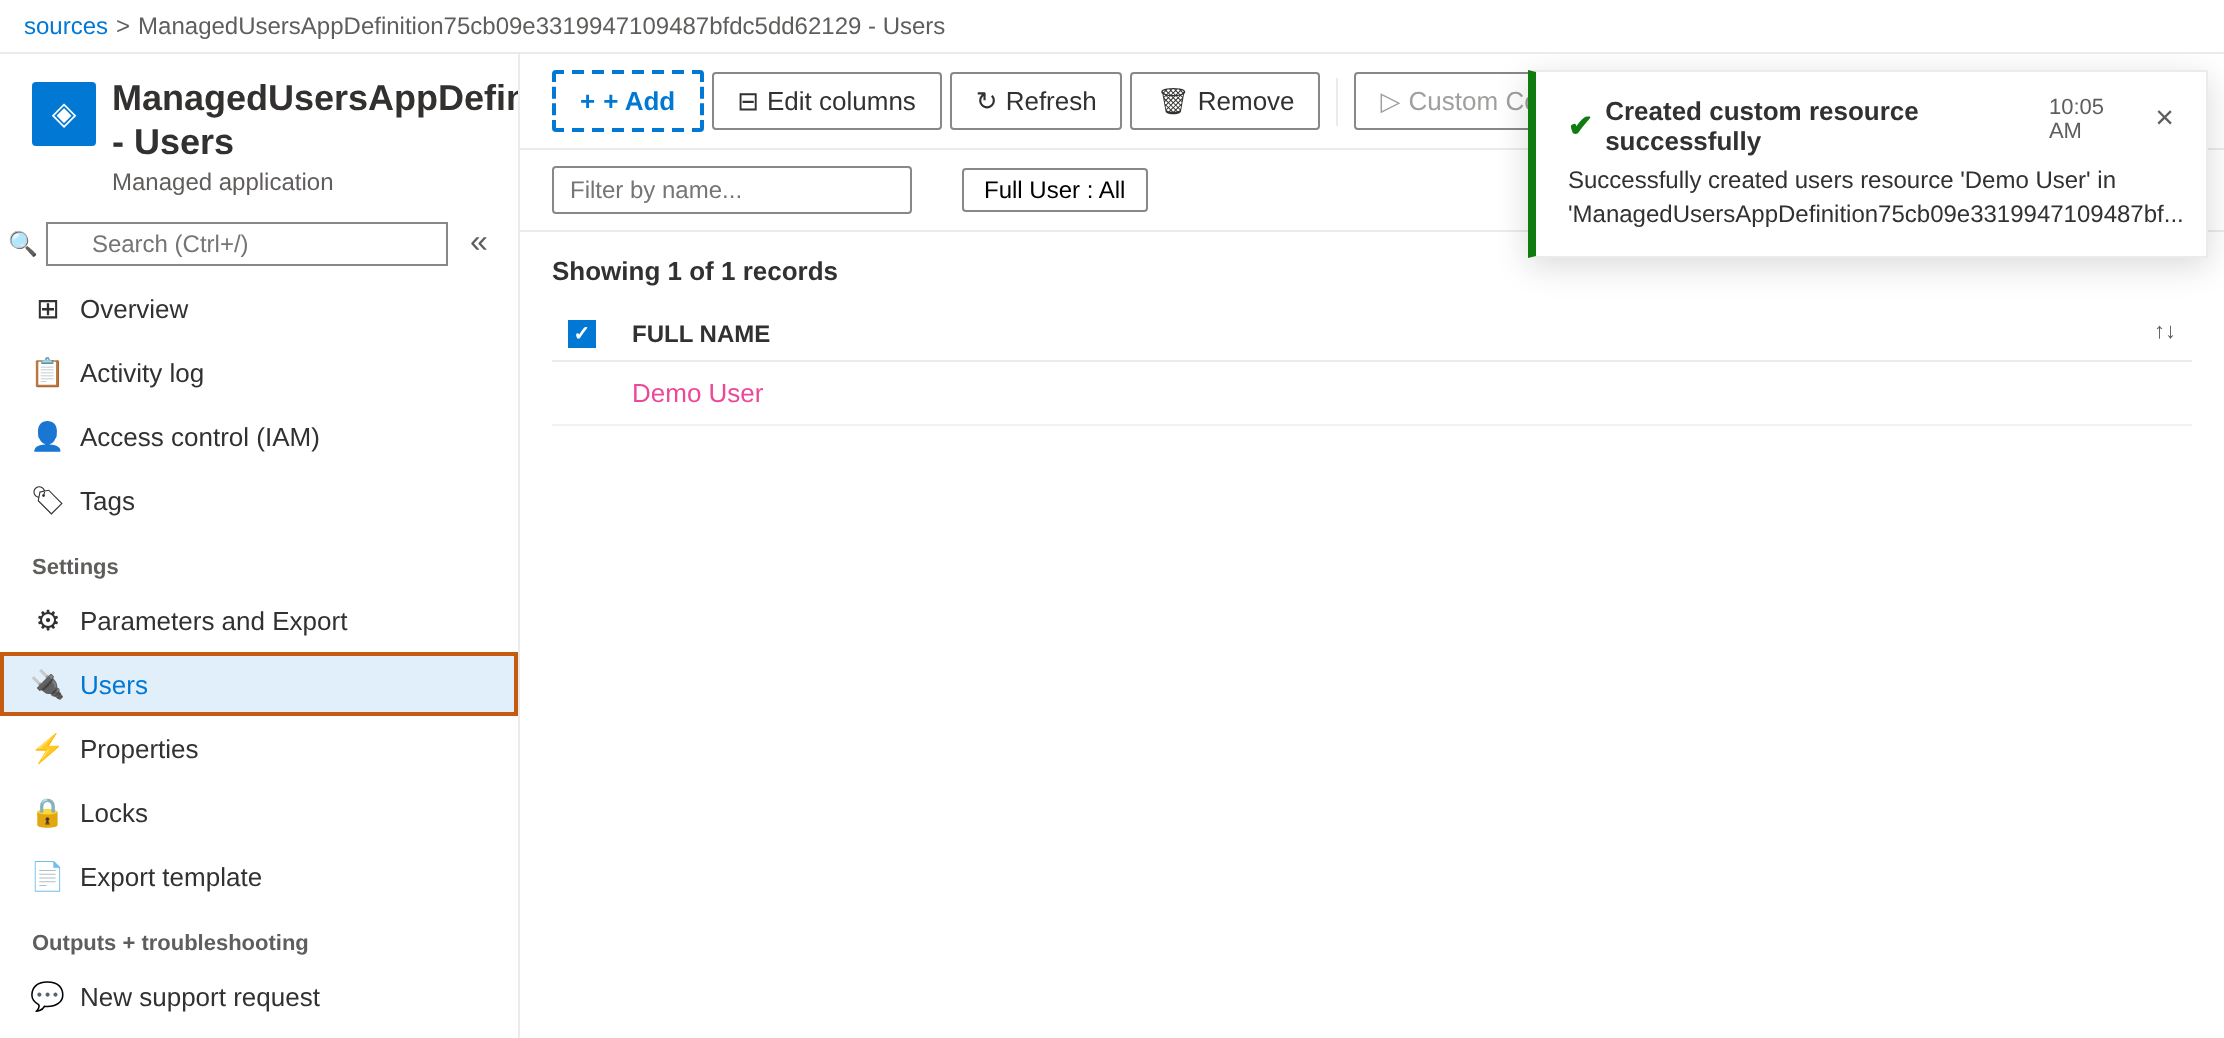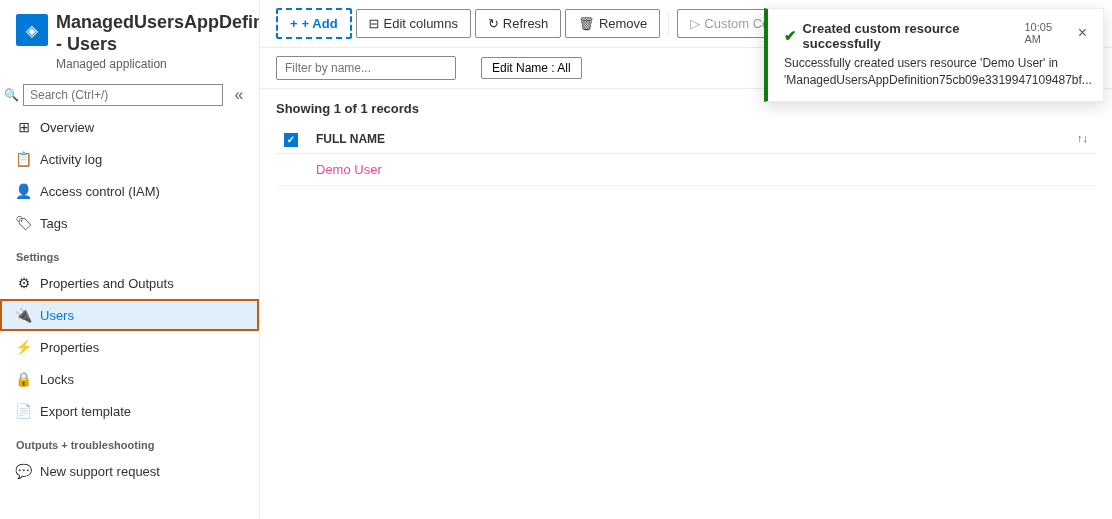--- a/index.html
+++ b/index.html
@@ -71,39 +71,44 @@
     .toast-body { font-size: 12px; color: #323130; line-height: 1.4; }
     .success-icon { color: #107c10; font-size: 15px; }
 
     .search-row { display: flex; align-items: center; gap: 4px; padding: 4px 8px 4px 4px; }
   </style>
 </head>
 <body>
 
 <div class="app-container">
 
+  <div class="breadcrumb">
+    <a>sources</a>
+    <span>&gt;</span>
+    <span>ManagedUsersAppDefinition75cb09e3319947109487bfdc5dd62129 - Users</span>
+  </div>
 
   <div class="main-layout">
 
     <div class="sidebar">
       <div class="sidebar-header">
         <div style="display:flex;align-items:flex-start;gap:8px;">
           <div style="width:32px;height:32px;background:#0078d4;border-radius:2px;display:flex;align-items:center;justify-content:center;flex-shrink:0;margin-top:2px;">
             <span style="color:#fff;font-size:16px;">◈</span>
           </div>
           <div>
             <div class="sidebar-title">ManagedUsersAppDefinition75cb09e3319947109487bfdc5dd62129 - Users</div>
             <div class="sidebar-subtitle">Managed application</div>
           </div>
         </div>
       </div>
 
       <div class="search-row">
         <span style="color:#605e5c;font-size:12px;">🔍</span>
-        <input type="text" class="sidebar-search" style="flex: 1 1 0%; border: 1px solid rgb(138, 136, 134); padding: 3px 6px; font-size: 12px;" placeholder="Search (Ctrl+/)">
+        <input type="text" class="sidebar-search" style="flex: 1 1 0%; border: 1px solid rgb(138, 136, 134); padding: 3px 22px; font-size: 12px;" placeholder="Search (Ctrl+/)">
         <button class="sidebar-collapse">«</button>
       </div>
 
       <div class="nav-item">
         <span class="nav-icon">⊞</span>
         <span>Overview</span>
       </div>
       <div class="nav-item">
         <span class="nav-icon">📋</span>
         <span>Activity log</span>
@@ -114,21 +119,21 @@
       </div>
       <div class="nav-item">
         <span class="nav-icon">🏷</span>
         <span>Tags</span>
       </div>
 
       <div class="section-label">Settings</div>
 
       <div class="nav-item">
         <span class="nav-icon">⚙</span>
-        <span>Properties and Outputs</span>
+        <span>Parameters and Export</span>
       </div>
       <div class="nav-item active" style="outline:2px solid #c55a11;outline-offset:-2px;background:#e1effa;">
         <span class="nav-icon">🔌</span>
         <span>Users</span>
       </div>
       <div class="nav-item">
         <span class="nav-icon">⚡</span>
         <span>Properties</span>
       </div>
       <div class="nav-item">
@@ -169,21 +174,21 @@
         </button>
         <div class="toolbar-separator"></div>
         <button class="toolbar-btn disabled">
           <span>▷</span>
           <span>Custom Context Action</span>
         </button>
       </div>
 
       <div class="filter-bar">
         <input type="text" class="filter-input" placeholder="Filter by name..." style="">
-        <button class="filter-tag">Edit Name : All</button>
+        <button class="filter-tag">Full User : All</button>
       </div>
 
       <div class="table-area">
         <div class="record-count">Showing 1 of 1 records</div>
 
         <table class="data-table">
           <thead>
             <tr>
               <th class="col-check">
                 <span class="checkbox"></span>

